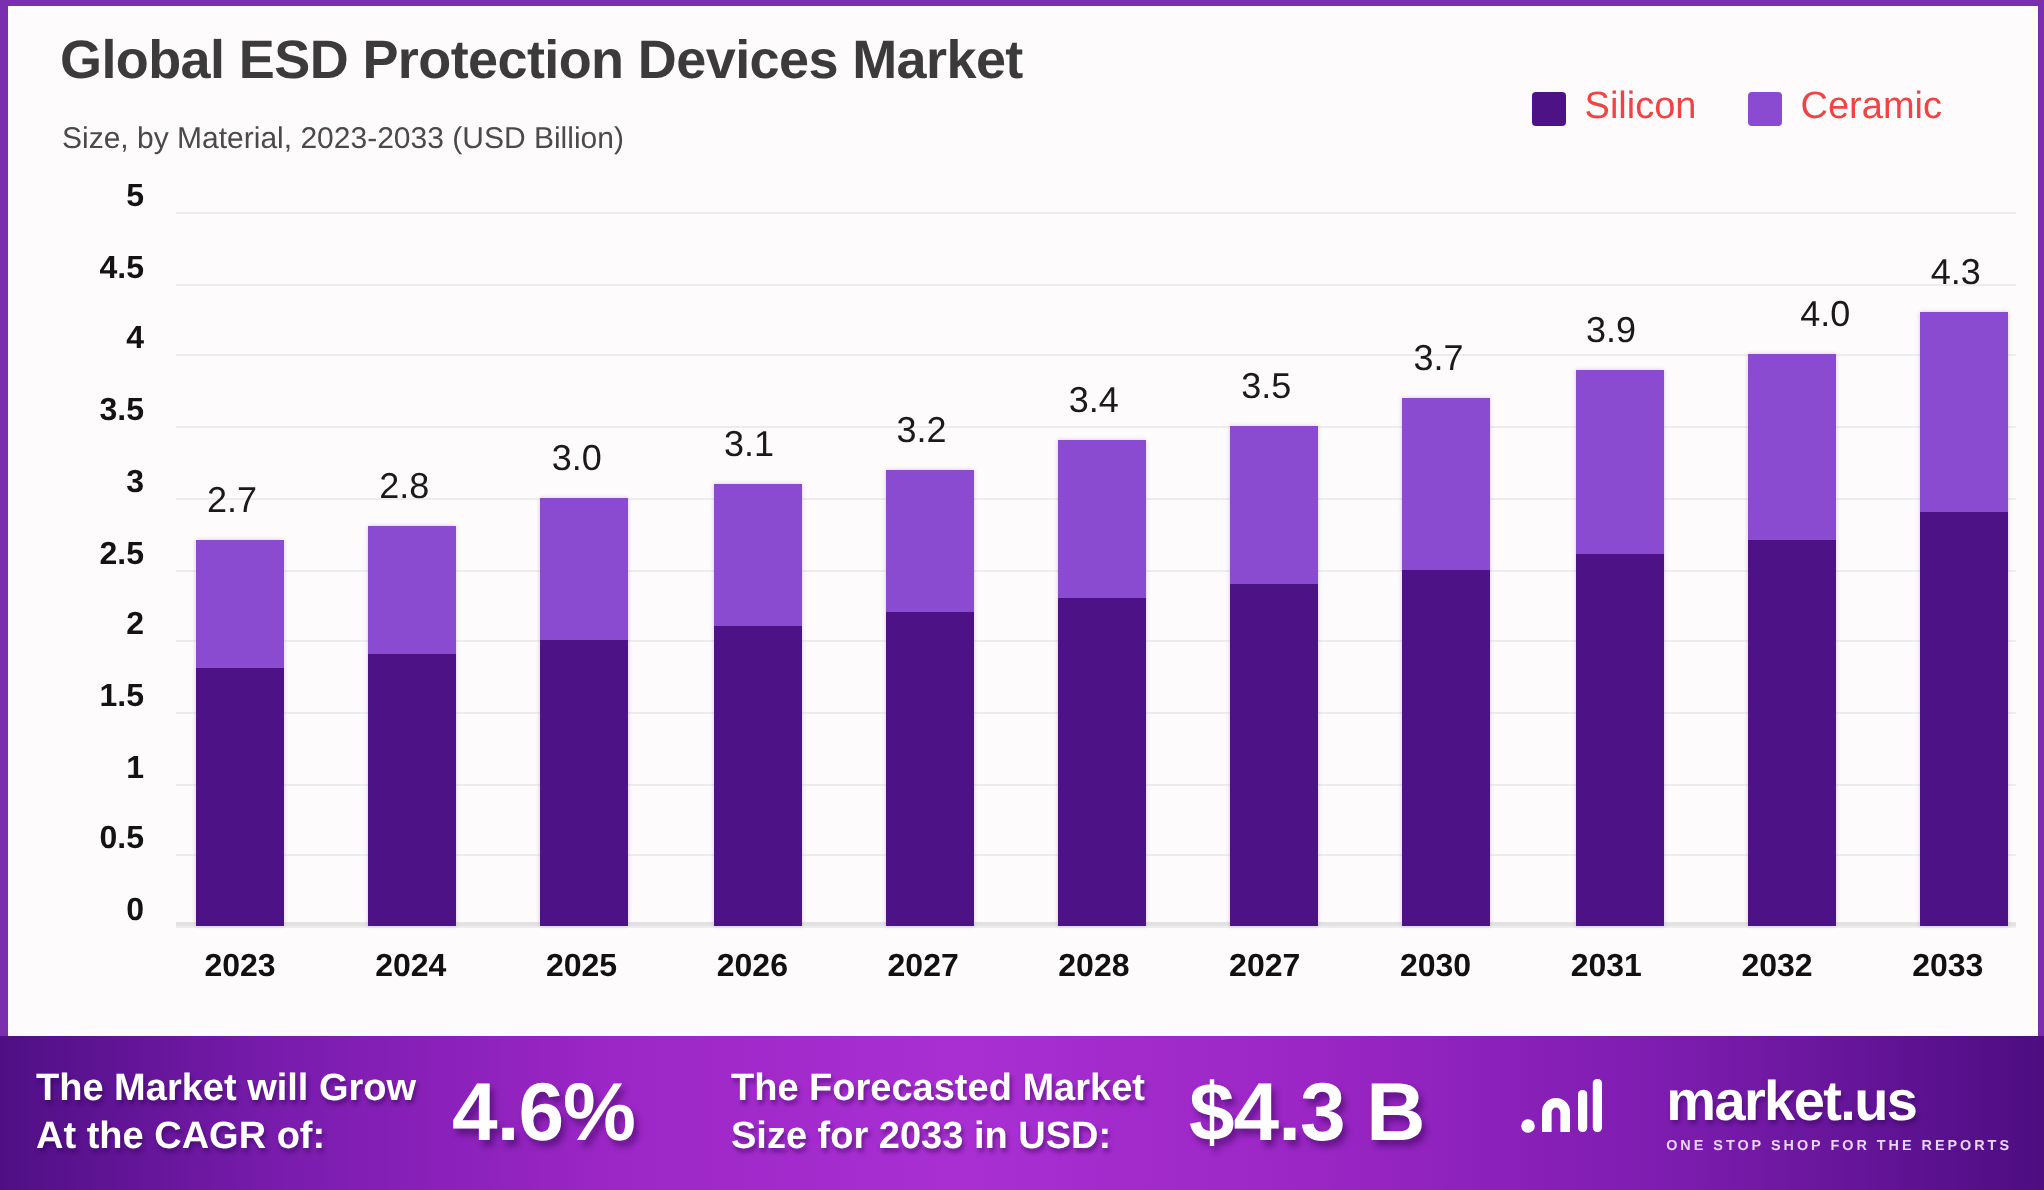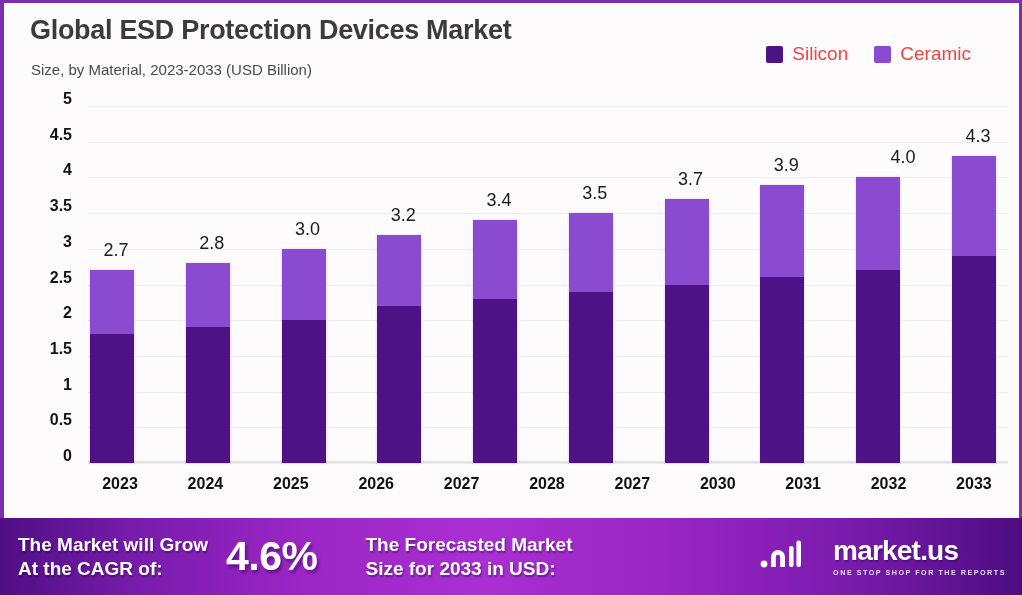--- a/index.html
+++ b/index.html
@@ -126,21 +126,21 @@
     padding: 0 12px 0 10px;
     box-sizing: border-box;
   }
   .bar-group {
     position: relative;
     width: 36px;
     height: 100%;
     display: flex;
     flex-direction: column;
     justify-content: flex-end;
-    align-items: flex-end;
+    align-items: flex-start;
   }
   .bar-stack {
     position: relative;
     width: 44px;
     display: flex;
     flex-direction: column;
     justify-content: flex-end;
     box-shadow: 0 0 2px rgba(120, 70, 170, 0.28);
   }
   .seg-ceramic {
@@ -315,20 +315,27 @@
             </div>
           </div>
           <div class="bar-group">
             <div class="bar-total" style="bottom: 223.2px;">3.0</div>
             <div class="bar-stack" style="height: 214.2px;">
               <div class="seg-ceramic" style="height: 71.4px; background: rgb(138, 75, 208);"></div>
               <div class="seg-silicon" style="height: 142.8px; background: rgb(78, 18, 135);"></div>
             </div>
           </div>
           <div class="bar-group">
+            <div class="bar-total" style="bottom: 230.34px;">3.1</div>
+            <div class="bar-stack" style="height: 221.34px;">
+              <div class="seg-ceramic" style="height: 71.4px; background: rgb(138, 75, 208);"></div>
+              <div class="seg-silicon" style="height: 149.94px; background: rgb(78, 18, 135);"></div>
+            </div>
+          </div>
+          <div class="bar-group">
             <div class="bar-total" style="bottom: 237.48px;">3.2</div>
             <div class="bar-stack" style="height: 228.48px;">
               <div class="seg-ceramic" style="height: 71.4px; background: rgb(138, 75, 208);"></div>
               <div class="seg-silicon" style="height: 157.08px; background: rgb(78, 18, 135);"></div>
             </div>
           </div>
           <div class="bar-group">
             <div class="bar-total" style="bottom: 251.76px;">3.4</div>
             <div class="bar-stack" style="height: 242.76px;">
               <div class="seg-ceramic" style="height: 78.54px; background: rgb(138, 75, 208);"></div>
@@ -393,20 +400,21 @@
 
     <div class="footer-block cagr-block">
       <div class="footer-label">The Market will Grow
 At the CAGR of:</div>
       <div class="footer-value cagr-value">4.6%</div>
     </div>
 
     <div class="footer-block forecast-block">
       <div class="footer-label">The Forecasted Market
 Size for 2033 in USD:</div>
+      <div class="footer-value forecast-value">$4.3 B</div>
     </div>
 
     <div class="logo">
       <span class="logo-mark">
         <svg width="44" height="30" viewBox="0 0 44 30" xmlns="http://www.w3.org/2000/svg">
           <circle cx="4" cy="24" r="3.4" fill="#ffffff"></circle>
           <path d="M11 27 L11 17 A7 7 0 0 1 25 17 L25 27 L20.2 27 L20.2 17 A2.2 2.2 0 0 0 15.8 17 L15.8 27 Z" fill="#ffffff"></path>
           <rect x="29" y="6" width="4.6" height="21" rx="2.1" fill="#ffffff"></rect>
           <rect x="36.4" y="0.5" width="4.6" height="26.5" rx="2.1" fill="#ffffff"></rect>
         </svg>

